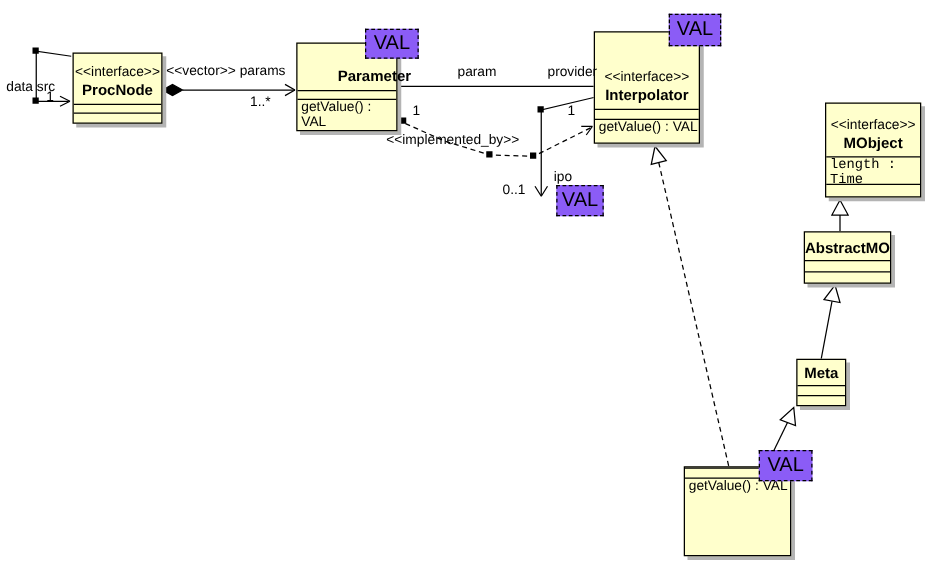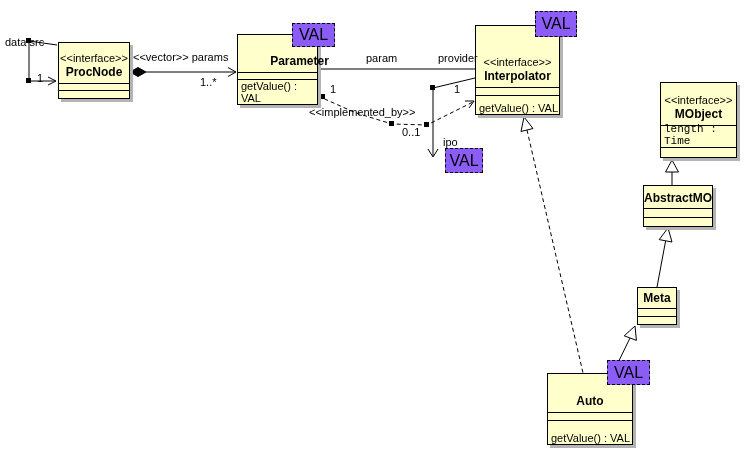--- a/index.html
+++ b/index.html
@@ -14,21 +14,21 @@
     display:flex; flex-direction:column; z-index:2;
   }
   .cmp-name {
     display:flex; flex-direction:column; align-items:center;
     justify-content:flex-end; padding-bottom:4px; box-sizing:border-box;
   }
   .stereotype { font-size:11px; line-height:12px; }
   .cls-name  { font-size:12px; font-weight:bold; line-height:13px; margin-top:2px; }
   .it { }
   .cmp { border-top:1px solid #000; box-sizing:border-box; }
-  .cmp-text { display:flex; align-items:flex-end; padding-left:3px; font-size:11px; }
+  .cmp-text { display:flex; align-items:flex-start; padding-left:3px; font-size:11px; }
   .grow { flex:1 1 auto; }
   .tpl-box {
     position:absolute; box-sizing:border-box; background:#8b5cf6;
     border:1px dashed #000; display:flex; align-items:center; justify-content:center;
     font-size:16px; z-index:3;
   }
   .edge-label { position:absolute; font-size:11px; line-height:12px; white-space:nowrap; z-index:4; color:#000; }
 </style>
 </head>
 <body>
@@ -150,41 +150,38 @@
 
   <div class="uml-class" style="left:637px;top:287px;width:40px;height:38px;">
     <div class="cmp-name" style="height:20px;padding-bottom:3px;">
       <div class="cls-name" style="margin-top:0;">Meta</div>
     </div>
     <div class="cmp" style="height:8px;"></div>
     <div class="cmp grow"></div>
   </div>
 
   <div class="uml-class" style="left:547px;top:373px;width:86px;height:72px;">
-    <div class="cmp-name" style="height:38px;">
-      <div class="cls-name">Auto</div>
-    </div>
     <div class="cmp" style="height:8px;"></div>
     <div class="cmp cmp-text grow">
       <span>getValue() : VAL</span>
     </div>
   </div>
   <div class="tpl-box" style="left:607px;top:360px;width:43px;height:25px;">
     <span>VAL</span>
   </div>
 
-  <div class="edge-label" style="left:5px;top:36px;">data src</div>
+  <div class="edge-label" style="left:5px;top:64px;">data src</div>
   <div class="edge-label" style="left:37px;top:72px;">1</div>
 
   <div class="edge-label" style="left:133px;top:51px;">&lt;&lt;vector&gt;&gt; params</div>
   <div class="edge-label" style="left:200px;top:76px;">1..*</div>
 
   <div class="edge-label" style="left:330px;top:52px;margin-left:36px;">param</div>
   <div class="edge-label" style="left:438px;top:52px;">provider</div>
 
   <div class="edge-label" style="left:330px;top:83px;">1</div>
   <div class="edge-label" style="left:309px;top:106px;">&lt;&lt;implemented_by&gt;&gt;</div>
   <div class="edge-label" style="left:454px;top:83px;">1</div>
 
-  <div class="edge-label" style="left:402px;top:126px;">0..1</div>
+  <div class="edge-label" style="left:402px;top:146px;">0..1</div>
   <div class="edge-label" style="left:432px;top:136px;padding-left:11px;">ipo</div>
 
 </div>
 
 </body></html>

